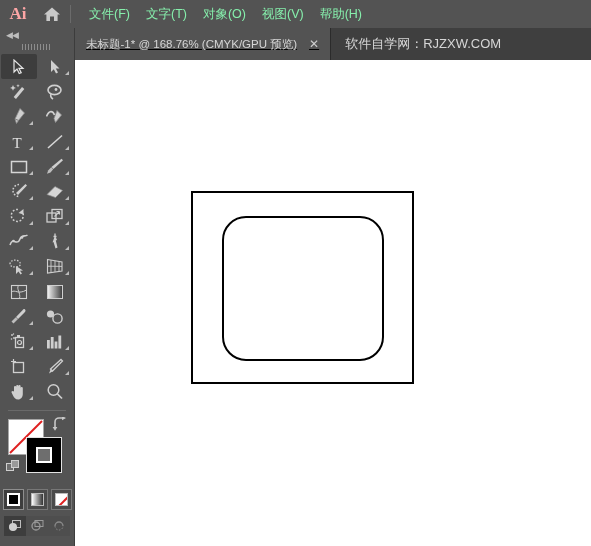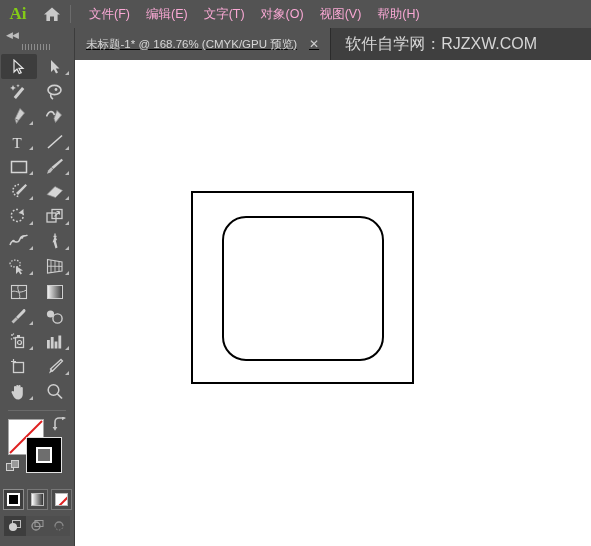--- a/index.html
+++ b/index.html
@@ -26,21 +26,21 @@
     position: absolute;
     left: 0; top: 0;
     width: 591px; height: 28px;
     background: #535353;
     display: flex;
     align-items: center;
   }
   .ai-logo {
     width: 36px;
     text-align: center;
-    color: #84cc16;
+    color: #fca5a5;
     font-size: 17px;
     font-weight: bold;
     font-family: "Liberation Serif", "DejaVu Serif", serif;
     letter-spacing: 0px;
     line-height: 28px;
   }
   .home-icon {
     width: 32px;
     display: flex;
     align-items: center;
@@ -51,21 +51,21 @@
     height: 18px;
     background: #6b6b6b;
     margin: 0 2px 0 2px;
   }
   .menu-items {
     display: flex;
     align-items: center;
     margin-left: 8px;
   }
   .menu-item {
-    color: #f9a8d4;
+    color: #86efac;
     font-size: 12.5px;
     padding: 4px 8px;
     white-space: nowrap;
     cursor: default;
   }
 
   
   .tabbar {
     position: absolute;
     left: 0; top: 28px;
@@ -100,21 +100,21 @@
     font-weight: bold;
     line-height: 1;
     padding: 0 2px;
     cursor: default;
   }
   .tab-watermark {
     display: flex;
     align-items: center;
     padding: 0 14px;
     color: #d6d6d6;
-    font-size: 16px;
+    font-size: 13px;
     white-space: nowrap;
   }
 
   
   .toolpanel {
     position: absolute;
     left: 0; top: 28px;
     width: 74px; height: 518px;
     background: #535353;
     border-right: 1px solid #3c3c3c;
@@ -291,21 +291,20 @@
   <div class="menubar">
     <div class="ai-logo">Ai</div>
     <div class="home-icon">
       <svg width="18" height="16" viewBox="0 0 18 16">
         <path d="M9 1.5 L17 8.5 L14.6 8.5 L14.6 15 L11 15 L11 10.5 L7 10.5 L7 15 L3.4 15 L3.4 8.5 L1 8.5 Z" fill="#c9c9c9"></path>
       </svg>
     </div>
     <div class="menu-divider"></div>
     <div class="menu-items">
       <div class="menu-item">文件(F)</div>
-      <div class="menu-item">编辑(E)</div>
       <div class="menu-item">文字(T)</div>
       <div class="menu-item">对象(O)</div>
       <div class="menu-item">视图(V)</div>
       <div class="menu-item">帮助(H)</div>
     </div>
   </div>
 
   <div class="tabbar">
     <div class="tab-strip">
       <div class="tab">

